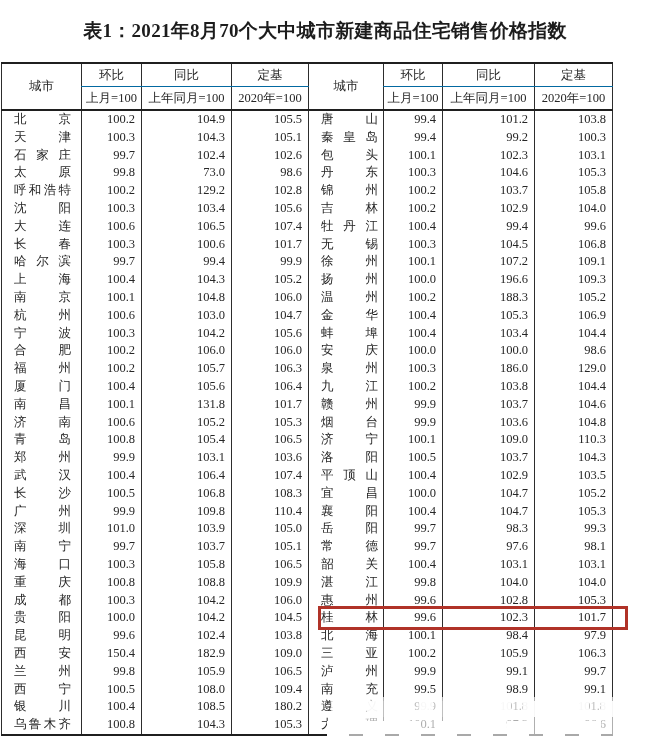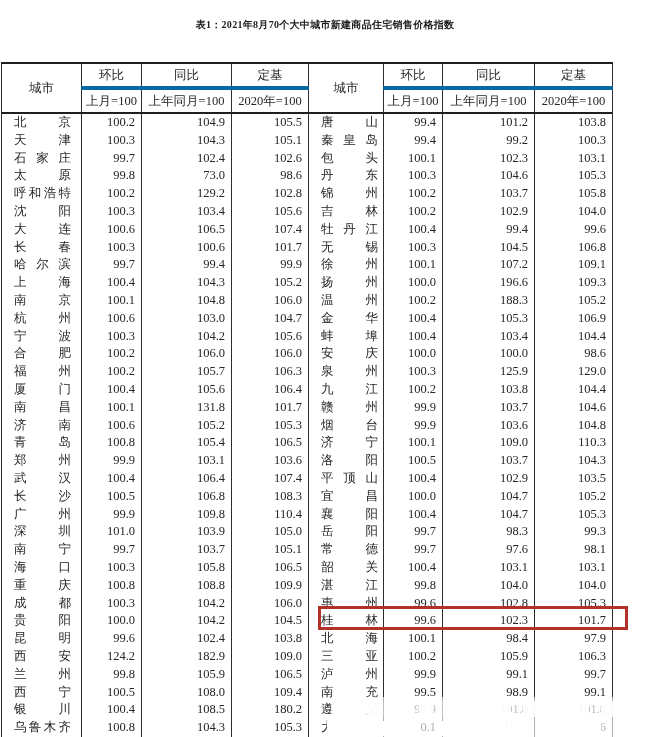--- a/index.html
+++ b/index.html
@@ -3,33 +3,33 @@
 <meta charset="utf-8">
 <style>
   html,body{margin:0;padding:0;}
   body{
     width:650px;height:737px;position:relative;background:#ffffff;
     font-family:"Liberation Serif","DejaVu Serif",serif;
     color:#262626;overflow:hidden;
   }
   .page-title{
     position:absolute;top:18px;left:0;width:650px;margin:0;
-    text-align:center;font-size:10px;font-weight:bold;letter-spacing:.3px;color:#1c1c1c;
+    text-align:center;font-size:19px;font-weight:bold;letter-spacing:.3px;color:#1c1c1c;
   }
   table.price-table{
     position:absolute;left:1px;top:62px;width:611px;
     border-collapse:collapse;table-layout:fixed;
     border:1.5px solid #2d2d2d;border-top:2.5px solid #1f1f1f;border-bottom:2.5px solid #1f1f1f;
   }
   .price-table th,.price-table td{
     border-left:1px solid #2d2d2d;
     font-weight:400;font-size:12.5px;padding:0;white-space:nowrap;overflow:hidden;
   }
   thead{border-bottom:2px solid #1f1f1f;}
-  thead tr:first-child th:not([rowspan]){border-bottom:4px solid #0369a1;}
+  thead tr:first-child th:not([rowspan]){border-bottom:1px solid #0369a1;}
   thead th{height:22px;text-align:center;}
   tbody td{height:17.8px;line-height:17.8px;}
   td.num{text-align:right;padding-right:6px;}
   td.city{padding-left:12px;}
   .cname{display:inline-block;width:57px;text-align:justify;text-align-last:justify;}
   .highlight-box{
     position:absolute;box-sizing:border-box;border:3px solid #b03228;
     pointer-events:none;z-index:5;
   }
   .watermark{
@@ -222,21 +222,21 @@
         <td class="num">100.0</td>
         <td class="num">98.6</td>
       </tr>
       <tr>
         <td class="city"><span class="cname">福州</span></td>
         <td class="num">100.2</td>
         <td class="num">105.7</td>
         <td class="num">106.3</td>
         <td class="city"><span class="cname">泉州</span></td>
         <td class="num">100.3</td>
-        <td class="num">125.9</td>
+        <td class="num">186.0</td>
         <td class="num">129.0</td>
       </tr>
       <tr>
         <td class="city"><span class="cname">厦门</span></td>
         <td class="num">100.4</td>
         <td class="num">105.6</td>
         <td class="num">106.4</td>
         <td class="city"><span class="cname">九江</span></td>
         <td class="num">100.2</td>
         <td class="num">103.8</td>
@@ -377,21 +377,21 @@
         <td class="num">99.6</td>
         <td class="num">102.4</td>
         <td class="num">103.8</td>
         <td class="city"><span class="cname">北海</span></td>
         <td class="num">100.1</td>
         <td class="num">98.4</td>
         <td class="num">97.9</td>
       </tr>
       <tr>
         <td class="city"><span class="cname">西安</span></td>
-        <td class="num">124.2</td>
+        <td class="num">150.4</td>
         <td class="num">182.9</td>
         <td class="num">109.0</td>
         <td class="city"><span class="cname">三亚</span></td>
         <td class="num">100.2</td>
         <td class="num">105.9</td>
         <td class="num">106.3</td>
       </tr>
       <tr>
         <td class="city"><span class="cname">兰州</span></td>
         <td class="num">99.8</td>

